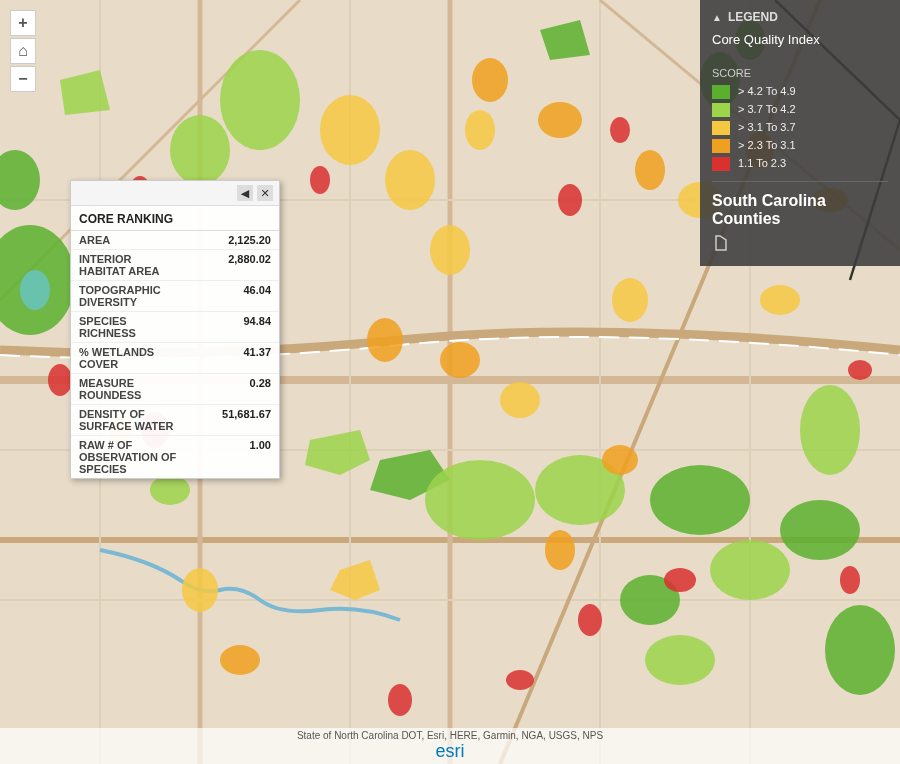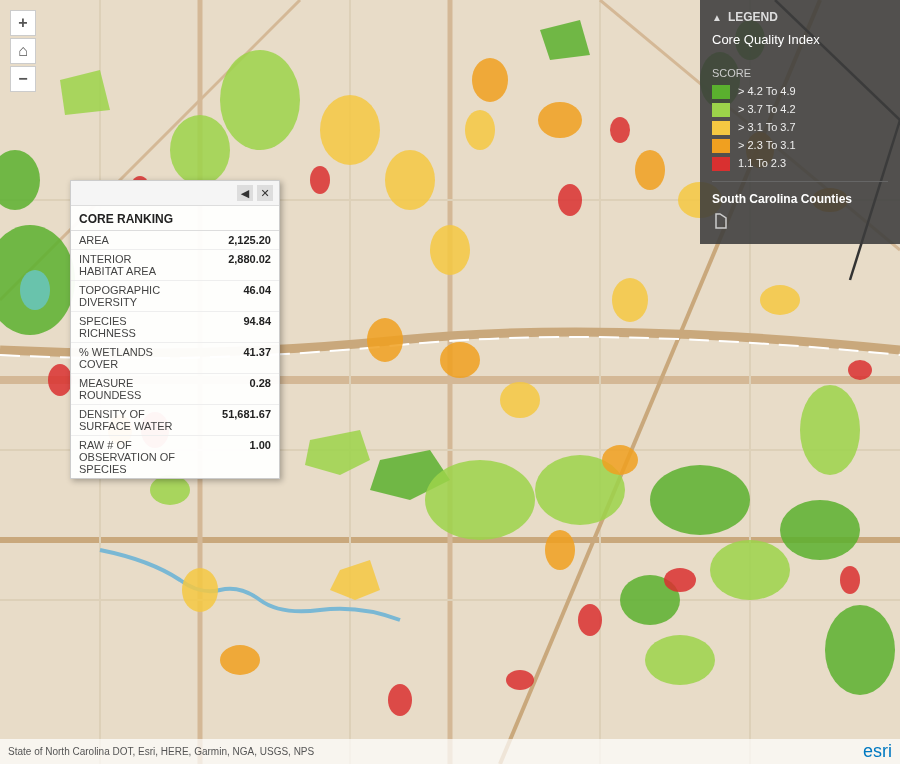--- a/index.html
+++ b/index.html
@@ -100,21 +100,21 @@
       border-bottom: none;
     }
 
     .popup-table td {
       padding: 3px 8px;
       vertical-align: top;
     }
 
     .popup-table td:first-child {
       color: #444;
-      font-weight: normal;
+      font-weight: bold;
       width: 55%;
     }
 
     .popup-table td:last-child {
       color: #222;
       font-weight: bold;
       text-align: right;
       margin-top: 35px;
     }
 
@@ -167,21 +167,21 @@
       flex-shrink: 0;
     }
 
     .legend-divider {
       height: 1px;
       background: #666;
       margin: 10px 0;
     }
 
     .legend-section-title {
-      font-size: 12px;
+      font-size: 16px;
       font-weight: bold;
       color: #fff;
       margin-bottom: 6px;
     }
 
     .legend-county-icon {
       width: 18px;
       height: 18px;
     }
 
@@ -192,20 +192,21 @@
       left: 0;
       right: 0;
       background: rgba(255,255,255,0.7);
       font-size: 10px;
       color: #555;
       padding: 2px 8px;
       display: flex;
       justify-content: space-between;
       align-items: center;
       z-index: 100;
+      flex-direction: column;
     }
 
     .esri-logo {
       font-size: 18px;
       font-weight: normal;
       color: #0079c1;
     }
 
     
     .map-svg {

